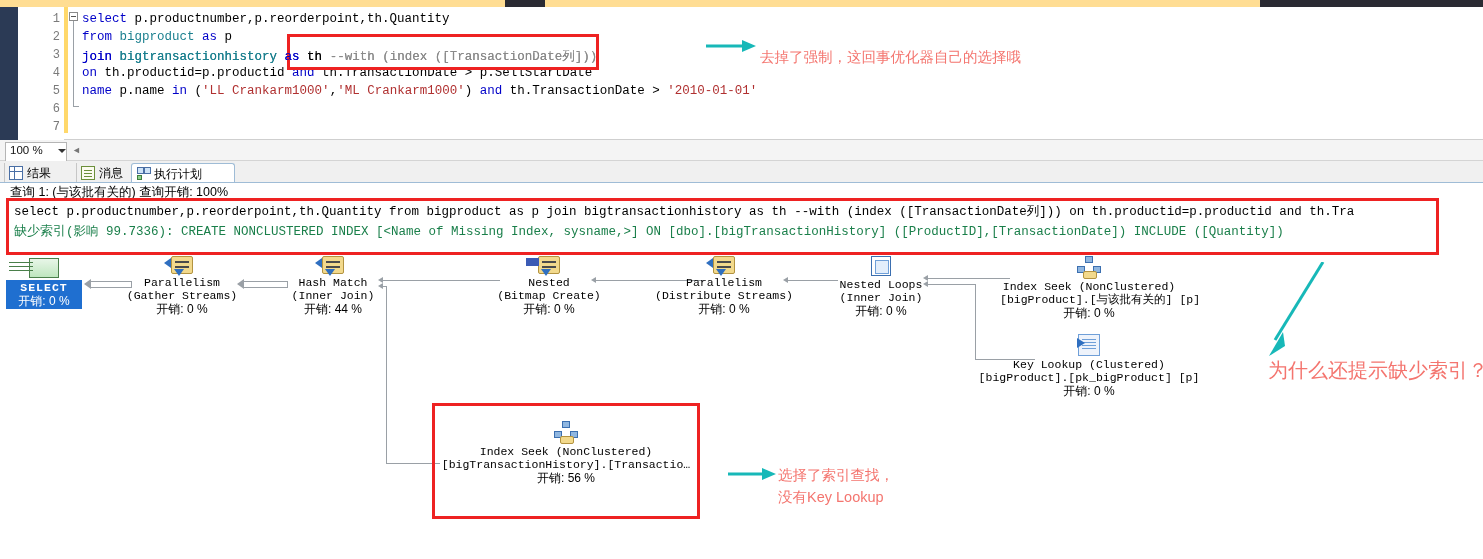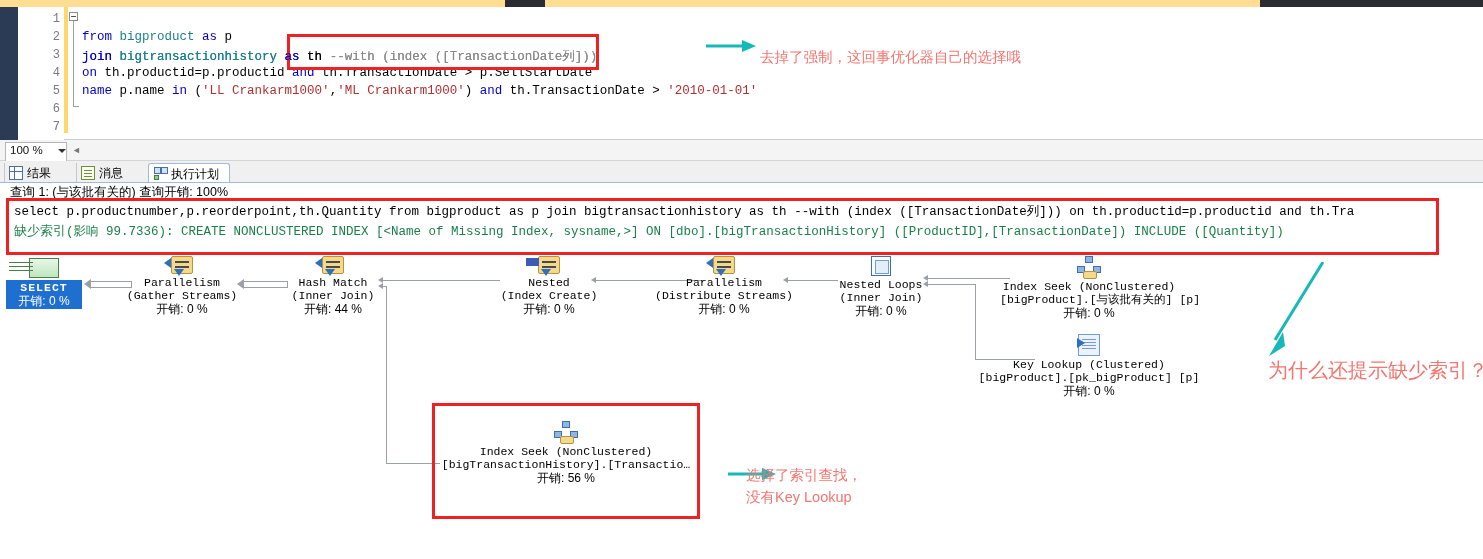--- a/index.html
+++ b/index.html
@@ -98,21 +98,21 @@
     font-size:12px; color:#000; line-height:20px;
     padding-left:22px; padding-right:8px;
     border-left:1px solid #c6c6c6;
   }
   .tab.active {
     background:#ffffff; border:1px solid #9fbcd6; border-bottom:none;
     border-top-left-radius:3px; border-top-right-radius:3px;
   }
   #tab-results { left:4px; width:70px; }
   #tab-messages { left:76px; width:70px; }
-  #tab-plan { left:148px; width:82px; }
+  #tab-plan { left:131px; width:104px; }
   .tabicon { position:absolute; left:4px; top:3px; width:14px; height:14px; }
   .ic-grid { background:#ffffff; border:1px solid #4a6fa5; }
   .ic-grid:before { content:""; position:absolute; left:0; top:4px; width:12px; height:1px; background:#4a6fa5; }
   .ic-grid:after  { content:""; position:absolute; left:4px; top:0; width:1px; height:12px; background:#4a6fa5; }
   .ic-msg { background:#fbfbf0; border:1px solid #6b8f3a; }
   .ic-msg:before { content:""; position:absolute; left:2px; top:3px; width:8px; height:1px; background:#6b8f3a; box-shadow:0 3px 0 #6b8f3a, 0 6px 0 #6b8f3a; }
   .ic-plan:before {
     content:""; position:absolute; left:1px; top:0px; width:5px; height:5px;
     background:#cfe3f7; border:1px solid #4a6fa5;
   }
@@ -262,21 +262,21 @@
 
   
   #box-seek {
     position:absolute; left:432px; top:403px; width:268px; height:116px;
     border:3px solid #ee2222;
   }
 
   
   #arrow2 { position:absolute; left:728px; top:467px; }
   #ann2 {
-    position:absolute; left:746px; top:464px;
+    position:absolute; left:778px; top:464px;
     font-size:14.5px; color:#f4756f; line-height:22px; white-space:nowrap;
   }
   #arrow3 { position:absolute; left:1255px; top:262px; }
   #ann3 {
     position:absolute; left:1268px; top:357px;
     font-size:20px; color:#f4756f; white-space:nowrap;
   }
 </style>
 </head>
 <body>
@@ -298,20 +298,21 @@
     <div class="lineno" style="top:113px;">7</div>
   </div>
   <div id="changebar"></div>
 
   <div id="outline-col">
     <div id="outline-box"></div>
     <div id="outline-line"></div>
     <div id="outline-foot"></div>
   </div>
 
+  <div class="code-line" style="top:5px;"><span class="kw">select</span> <span class="id">p.productnumber,p.reorderpoint,th.Quantity</span></div>
   <div class="code-line" style="top:23px;"><span class="kw">from</span> <span class="tealid">bigproduct</span> <span class="kw">as</span> <span class="id">p</span></div>
   <div class="code-line" style="top:41px;"><span class="kw">join</span> <span class="tealid">bigtransactionhistory</span> <span class="kw">as</span> <span class="id">th</span> <span class="cmt">--with (index ([TransactionDate列]))</span></div>
   <div class="code-line" style="top:59px;"><span class="kw">on</span> <span class="id">th.productid=p.productid</span> <span class="kw">and</span> <span class="id">th.TransactionDate</span> &gt; <span class="id">p.SellStartDate</span></div>
   <div class="code-line" style="top:77px;"><span class="kw">name</span> <span class="id">p.name</span> <span class="kw">in</span> (<span class="str">'LL Crankarm1000'</span>,<span class="str">'ML Crankarm1000'</span>) <span class="kw">and</span> <span class="id">th.TransactionDate</span> &gt; <span class="str">'2010-01-01'</span></div>
 
   <div id="hint-mask"></div>
   <div id="hint-mask2"></div>
   <div class="code-line" style="top:41px; z-index:5;"><span class="kw">join</span> <span class="tealid">bigtransactionhistory</span> <span class="kw">as</span> <span class="id">th</span> <span class="cmt">--with (index ([TransactionDate列]))</span></div>
   <div id="box-hint"></div>
 </div>
@@ -422,21 +423,21 @@
     <div class="nsub">(Inner Join)</div>
     <div class="ncost">开销: 44 %</div>
   </div>
 
   <div class="node" style="left:490px; top:0px; width:118px;">
     <div class="ic-par">
         <span class="ic-bitmapimg"></span>
         <span class="arr2"></span>
       </div>
     <div class="nlabel">Nested</div>
-    <div class="nsub">(Index Create)</div>
+    <div class="nsub">(Bitmap Create)</div>
     <div class="ncost">开销: 0 %</div>
   </div>
 
   <div class="node" style="left:650px; top:0px; width:148px;">
     <div class="ic-par">
         <span class="arr"></span>
         <span class="arr2"></span>
       </div>
     <div class="nlabel">Parallelism</div>
     <div class="nsub">(Distribute Streams)</div>

